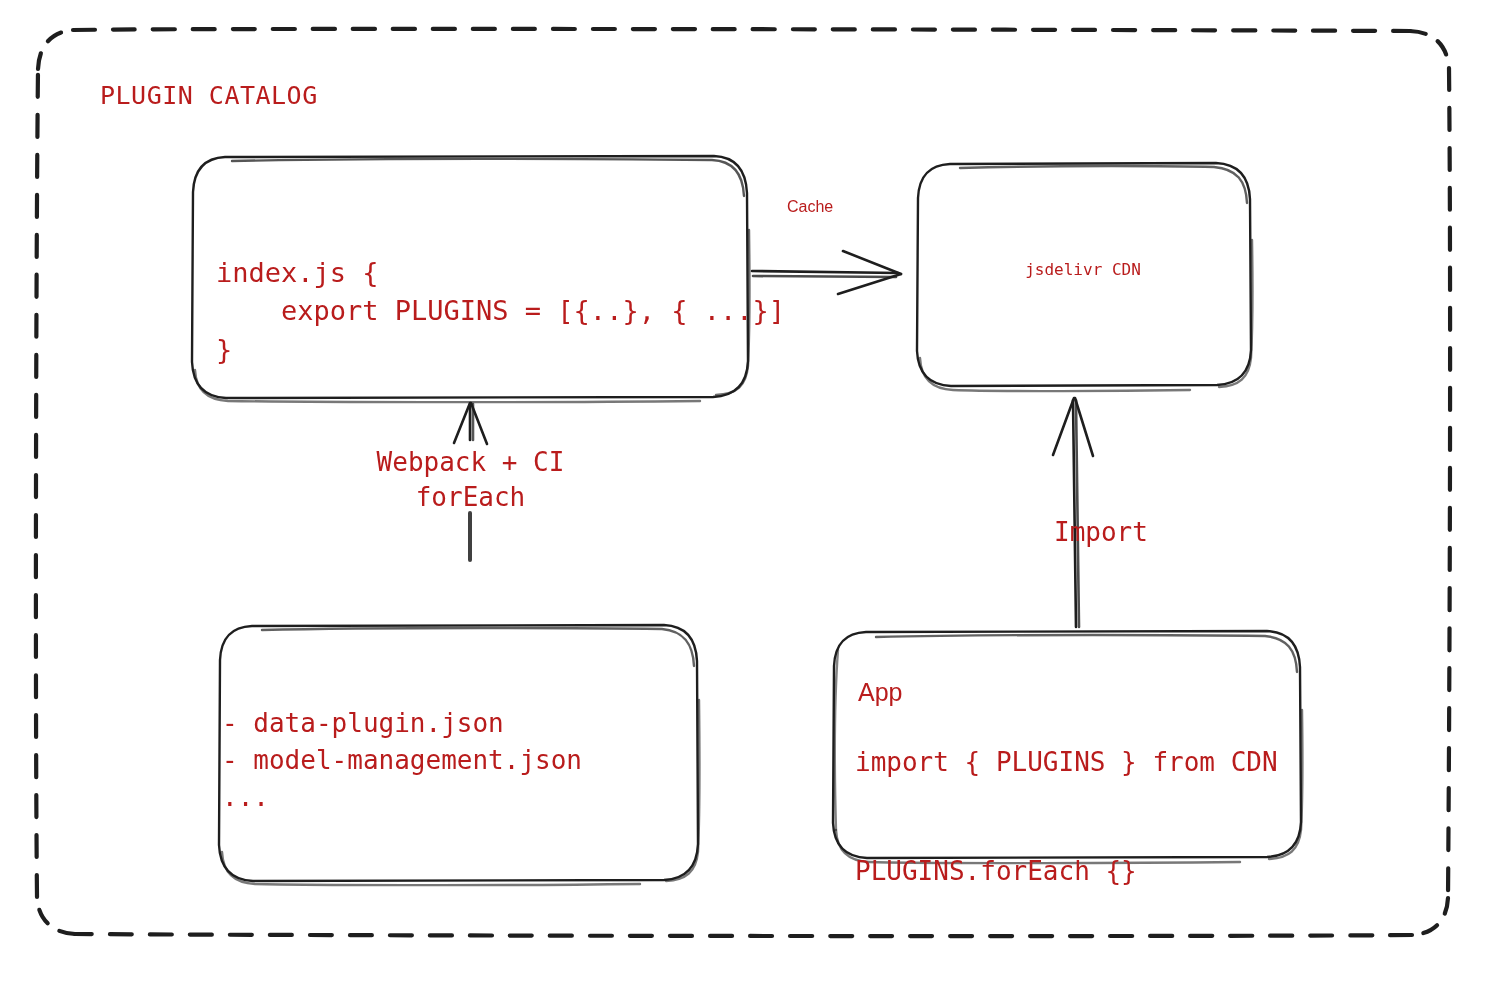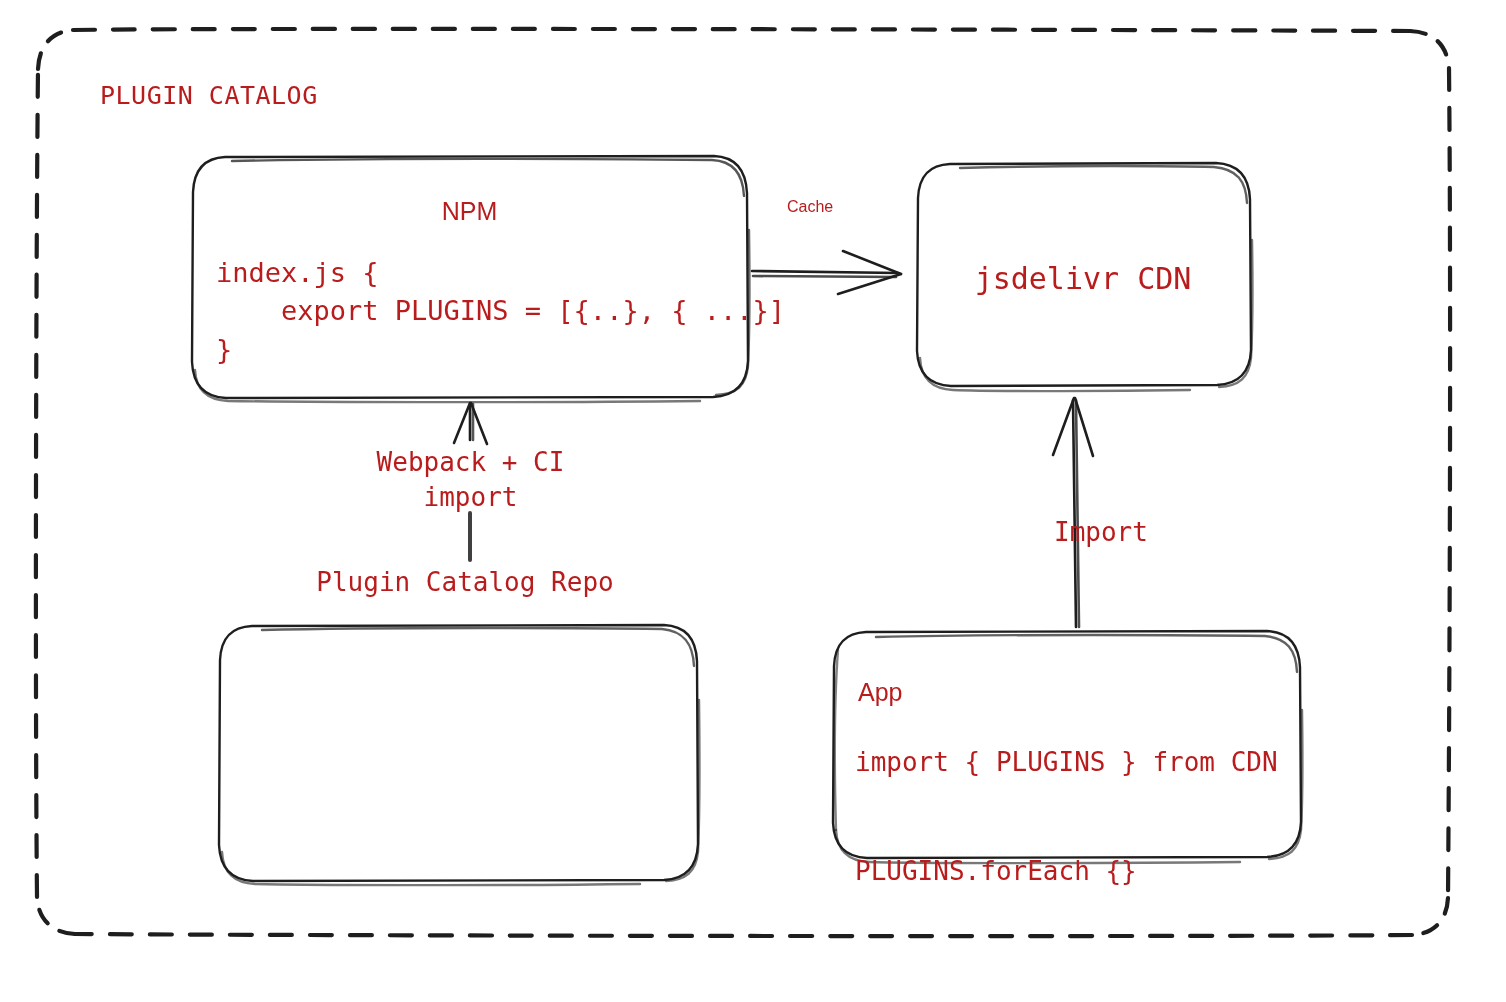--- a/index.html
+++ b/index.html
@@ -56,21 +56,21 @@
     top: 254px;
     font-size: 27px;
     line-height: 1.42;
   }
   
   #cdn-title {
     left: 918px;
     top: 260px;
     width: 330px;
     text-align: center;
-    font-size: 30px;
+    font-size: 16px;
   }
   
   #cache-label {
     left: 787px;
     top: 197px;
     font-size: 16px;
   }
   
   #build-label {
     left: 328px;
@@ -195,35 +195,36 @@
         <path d="M 1079,627 L 1076,400" opacity="0.8"></path>
         <path d="M 1053,455 L 1074,398"></path>
         <path d="M 1093,456 L 1075,398"></path>
       </g>
 
     </g>
   </svg>
 
   <div class="lbl mono" id="frame-title">PLUGIN CATALOG</div>
 
-  <div class="lbl sans" id="npm-title">NPM</div>
 
   <div class="lbl mono" id="npm-code">index.js {
     export PLUGINS = [{..}, { ...}]
 }</div>
 
   <div class="lbl mono" id="cdn-title">jsdelivr CDN</div>
 
   <div class="lbl sans" id="cache-label">Cache</div>
 
   <div class="lbl mono" id="build-label">Webpack + CI
-import</div>
-
-  <div class="lbl mono" id="repo-caption">Plugin Catalog Repo</div>
-
+forEach</div>
+
+
+  <div class="lbl mono" id="repo-list">- data-plugin.json
+- model-management.json
+...</div>
 
   <div class="lbl sans" id="app-title">App</div>
 
   <div class="lbl mono" id="app-code">import { PLUGINS } from CDN
 
 PLUGINS.forEach {}</div>
 
   <div class="lbl mono" id="import-label">Import</div>
 
 </div>

